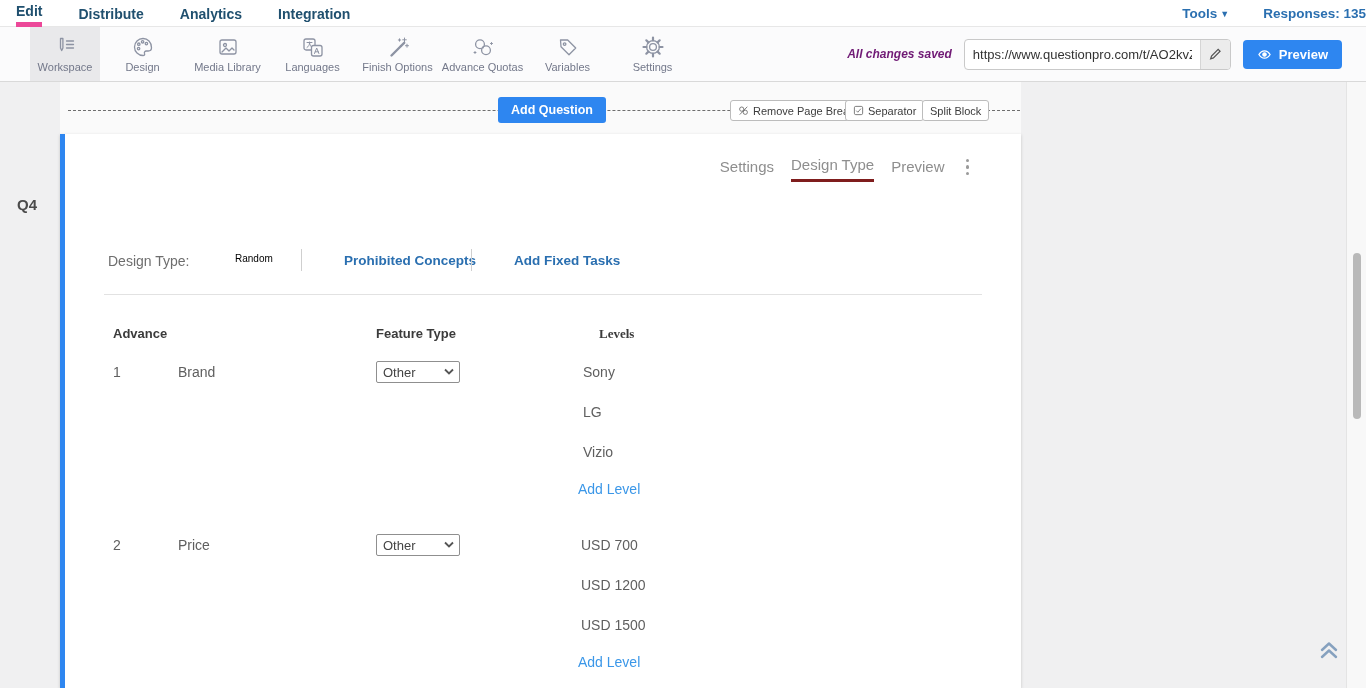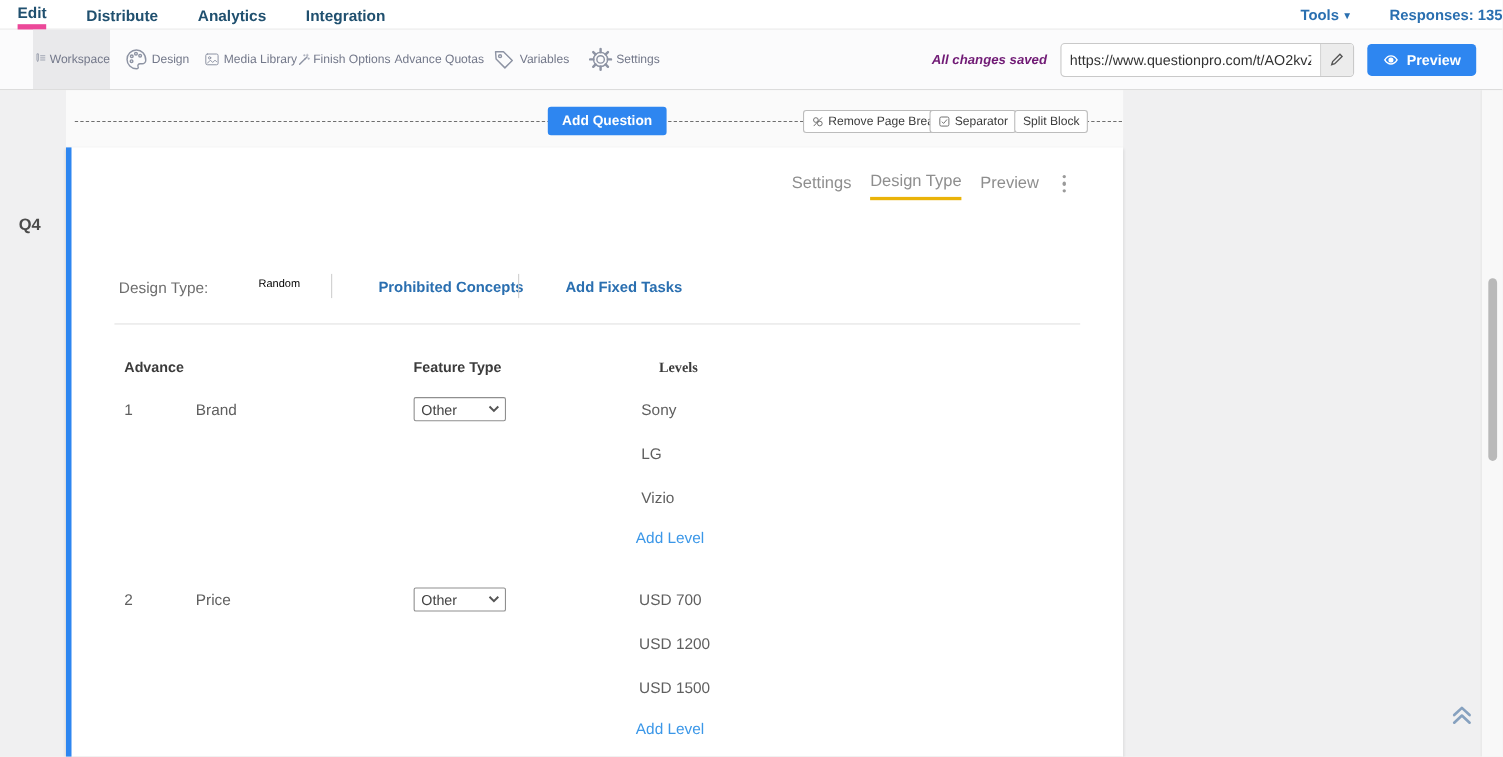--- a/index.html
+++ b/index.html
@@ -14,21 +14,21 @@
   .nav-item { font-size:14px; font-weight:700; color:#20506f; cursor:pointer; padding:4px 0 3px 0; }
   .nav-item.active { border-bottom:5px solid #ec4899; }
   .nav-right { margin-left:auto; display:flex; align-items:center; gap:34px; }
   .nav-link-blue { font-size:13.5px; font-weight:700; color:#2a6fb0; cursor:pointer; }
   .caret-down { display:inline-block; font-size:9px; transform:translateY(-1px); margin-left:3px; }
 
   
   .toolbar { position:absolute; left:0; top:27px; width:1366px; height:55px; background:#fbfbfc;
              border-bottom:1px solid #d9d9d9; display:flex; align-items:stretch; }
   .tb-items { display:flex; align-items:stretch; margin-left:30px; }
-  .tb-item { width:85px; display:flex; flex-direction:row; align-items:center; justify-content:center;
+  .tb-item { width:85px; display:flex; flex-direction:column; align-items:center; justify-content:center;
              gap:3px; cursor:pointer; }
   .tb-item.active { background:#e9e9eb; width:70px; }
   .tb-item svg { width:22px; height:22px; stroke:#8d93a3; fill:none; stroke-width:1.3; stroke-linecap:round; stroke-linejoin:round; }
   .tb-label { font-size:11px; color:#73788a; white-space:nowrap; }
   .tb-right { margin-left:auto; display:flex; align-items:center; gap:12px; padding-right:24px; }
   .autosave { font-size:12px; font-style:italic; font-weight:700; color:#701a75; }
   .urlbox { display:flex; width:267px; height:31px; border:1px solid #c9c9c9; border-radius:4px;
             background:#ffffff; overflow:hidden; }
   .urlbox input { flex:1; border:none; outline:none; font-size:13px; color:#333; padding:0 8px;
                   font-family:"Liberation Sans", sans-serif; background:transparent; }
@@ -52,21 +52,21 @@
   .pb-btn { position:absolute; top:18px; height:21px; background:#fff; border:1px solid #bcbcbc; border-radius:3px;
             font-size:11px; color:#3c3c3c; display:flex; align-items:center; gap:4px; padding:0 7px; cursor:pointer;
             font-family:"Liberation Sans", sans-serif; }
   .pb-btn svg { width:11px; height:11px; stroke:#6f6f6f; fill:none; stroke-width:1.3; }
 
   
   .card { position:absolute; left:60px; top:52px; width:961px; height:554px; background:#ffffff;
           border-left:5px solid #2e86f0; box-shadow:0 1px 3px rgba(0,0,0,0.18); }
   .tabs { position:absolute; top:22px; right:48px; display:flex; align-items:center; gap:17px; }
   .tab { font-size:15px; color:#8e8e8e; cursor:pointer; padding-bottom:6px; }
-  .tab.active { border-bottom:3px solid #eab308; }
+  .tab.active { border-bottom:3px solid #7f1d1d; }
   .kebab { display:flex; flex-direction:column; gap:3px; cursor:pointer; padding:2px 4px; margin-bottom:4px; }
   .kebab i { width:3.5px; height:3.5px; border-radius:50%; background:#9a9a9a; }
 
   .q-text-input { position:absolute; left:39px; top:52px; width:878px; border:none; border-bottom:1px solid #dcdcdc;
                   outline:none; font-size:17px; color:#555; padding:6px 0 14px 0; background:transparent;
                   font-family:"Liberation Sans", sans-serif; }
   .q-text-input::placeholder { color:#9ba1a8; opacity:1; }
 
   .dt-label   { position:absolute; left:43px;  top:119px; font-size:14px; color:#6e6e6e; }
   .dt-value   { position:absolute; left:170px; top:119px; font-size:10px; color:#000000; cursor:pointer; }
@@ -133,20 +133,29 @@
           </svg>
         <span class="tb-label">Design</span>
       </div>
       <div class="tb-item">
         <svg viewBox="0 0 22 22">
             <rect x="3" y="4" width="16" height="14" rx="2"></rect>
             <circle cx="8" cy="9" r="1.5"></circle>
             <path d="M5 16l4-4 3 3 3-3 2 2"></path>
           </svg>
         <span class="tb-label">Media Library</span>
+      </div>
+      <div class="tb-item">
+        <svg viewBox="0 0 22 22">
+            <rect x="2" y="3" width="11" height="11" rx="2"></rect>
+            <path d="M5 6.5h5M7.5 6v1c0 2-1 3.5-2.5 4.5M7.5 7c.5 2 1.5 3.5 2.5 4.5" stroke-width="1"></path>
+            <rect x="9.5" y="9.5" width="10.5" height="10.5" rx="2" fill="#fbfbfc"></rect>
+            <path d="M12.5 17.5l2.2-5.5 2.2 5.5M13.3 15.8h3" stroke-width="1"></path>
+          </svg>
+        <span class="tb-label">Languages</span>
       </div>
       <div class="tb-item">
         <svg viewBox="0 0 22 22">
             <path d="M4.5 19.5L14 10" stroke-width="2.4"></path>
             <path d="M14 10l3.2-3.2" stroke-width="2.4"></path>
             <path d="M17.5 2v3.6M15.7 3.8h3.6M20 8.2v3M18.5 9.7h3M12.5 2.8v2.4M11.3 4h2.4" stroke-width="1"></path>
           </svg>
         <span class="tb-label">Finish Options</span>
       </div>
       <div class="tb-item">

